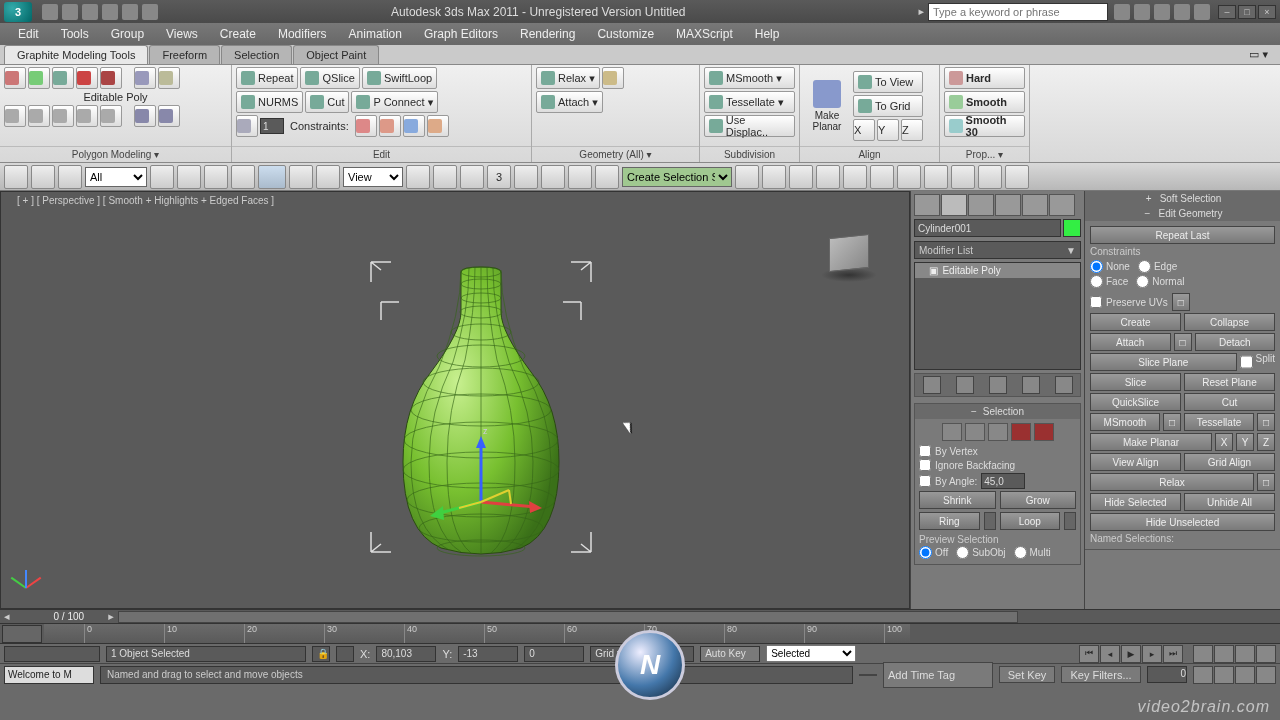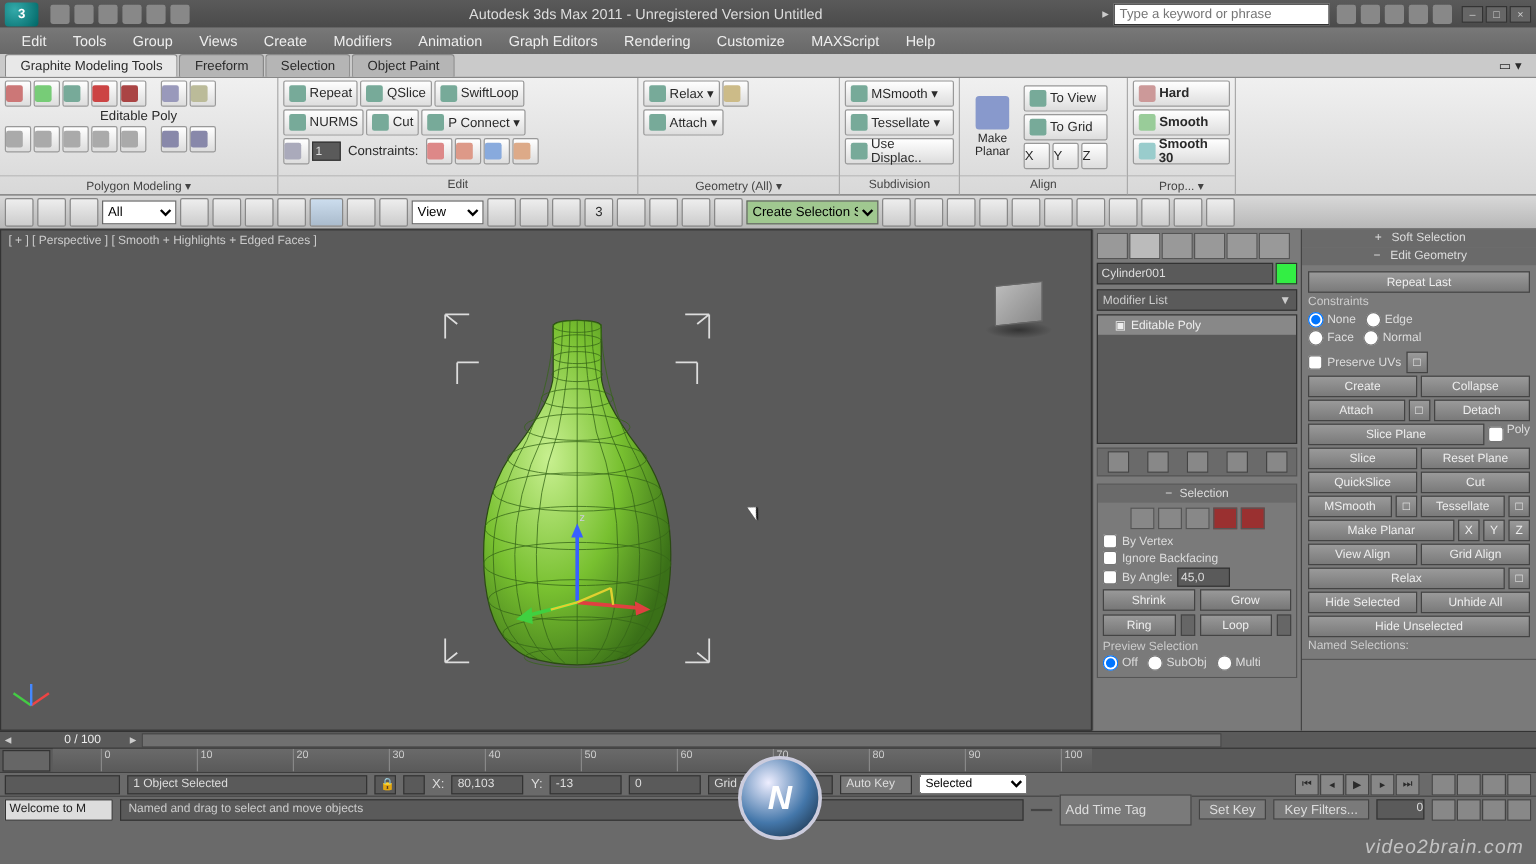--- a/index.html
+++ b/index.html
@@ -42,21 +42,21 @@
 .maintb { height:28px; background:linear-gradient(#d8d8d8,#b8b8b8); display:flex; align-items:center; padding:0 4px; gap:3px; border-bottom:1px solid #777;}
 .maintb .tbtn { width:24px;height:24px; background:linear-gradient(#eee,#ccc); border:1px solid #888; border-radius:2px; display:flex;align-items:center;justify-content:center;}
 .maintb .tbtn.big {width:28px;}
 .maintb select { height:20px; font-size:11px; background:#fff; border:1px solid #666;}
 
 
 .workrow { display:flex; height:418px;}
 
 
 .viewport { flex:1; background:#5a5a5a; position:relative; border:1px solid #333;}
-.vp-label { position:absolute; top:3px; left:6px; color:#ccc; font-size:10px; z-index:5;}
+.vp-label { position:absolute; top:3px; left:16px; color:#ccc; font-size:10px; z-index:5;}
 .viewcube { position:absolute; top:40px; right:30px; width:60px; height:50px; z-index:5;}
 .vc-shadow { width:56px;height:14px; background:radial-gradient(ellipse,#333,transparent 70%); position:absolute;bottom:0;left:2px;}
 .vc-cube { width:40px;height:34px; position:absolute;top:4px;left:10px; background:linear-gradient(135deg,#bbb,#888); transform:skewY(-6deg); border:1px solid #666;}
 .axis-triad { position:absolute; bottom:10px; left:10px; width:40px; height:40px;}
 .axis-triad .ax { position:absolute; left:14px; bottom:10px; width:2px; height:18px; transform-origin:bottom center;}
 .ax.z { background:#48f;}
 .ax.y { background:#4c4; transform:rotate(-55deg);}
 .ax.x { background:#e44; transform:rotate(55deg);}
 .cursor-arrow { position:absolute; top:228px; left:625px; width:0;height:0; border-left:6px solid #fff; border-top:4px solid transparent; border-bottom:9px solid transparent; transform:rotate(-35deg); filter:drop-shadow(1px 1px 0 #000); z-index:10;}
 
@@ -629,21 +629,21 @@
             <div class="pbtn">Collapse</div>
           </div>
         <div class="btn-row">
             <div class="pbtn">Attach</div>
             <div class="pbtn sm">□</div>
             <div class="pbtn">Detach</div>
           </div>
         <div class="btn-row">
             <div class="pbtn">Slice Plane</div>
             <input type="checkbox" style="">
-            <span>Poly</span>
+            <span>Split</span>
           </div>
         <div class="btn-row">
             <div class="pbtn">Slice</div>
             <div class="pbtn">Reset Plane</div>
           </div>
         <div class="btn-row">
             <div class="pbtn">QuickSlice</div>
             <div class="pbtn">Cut</div>
           </div>
         <div class="btn-row">

